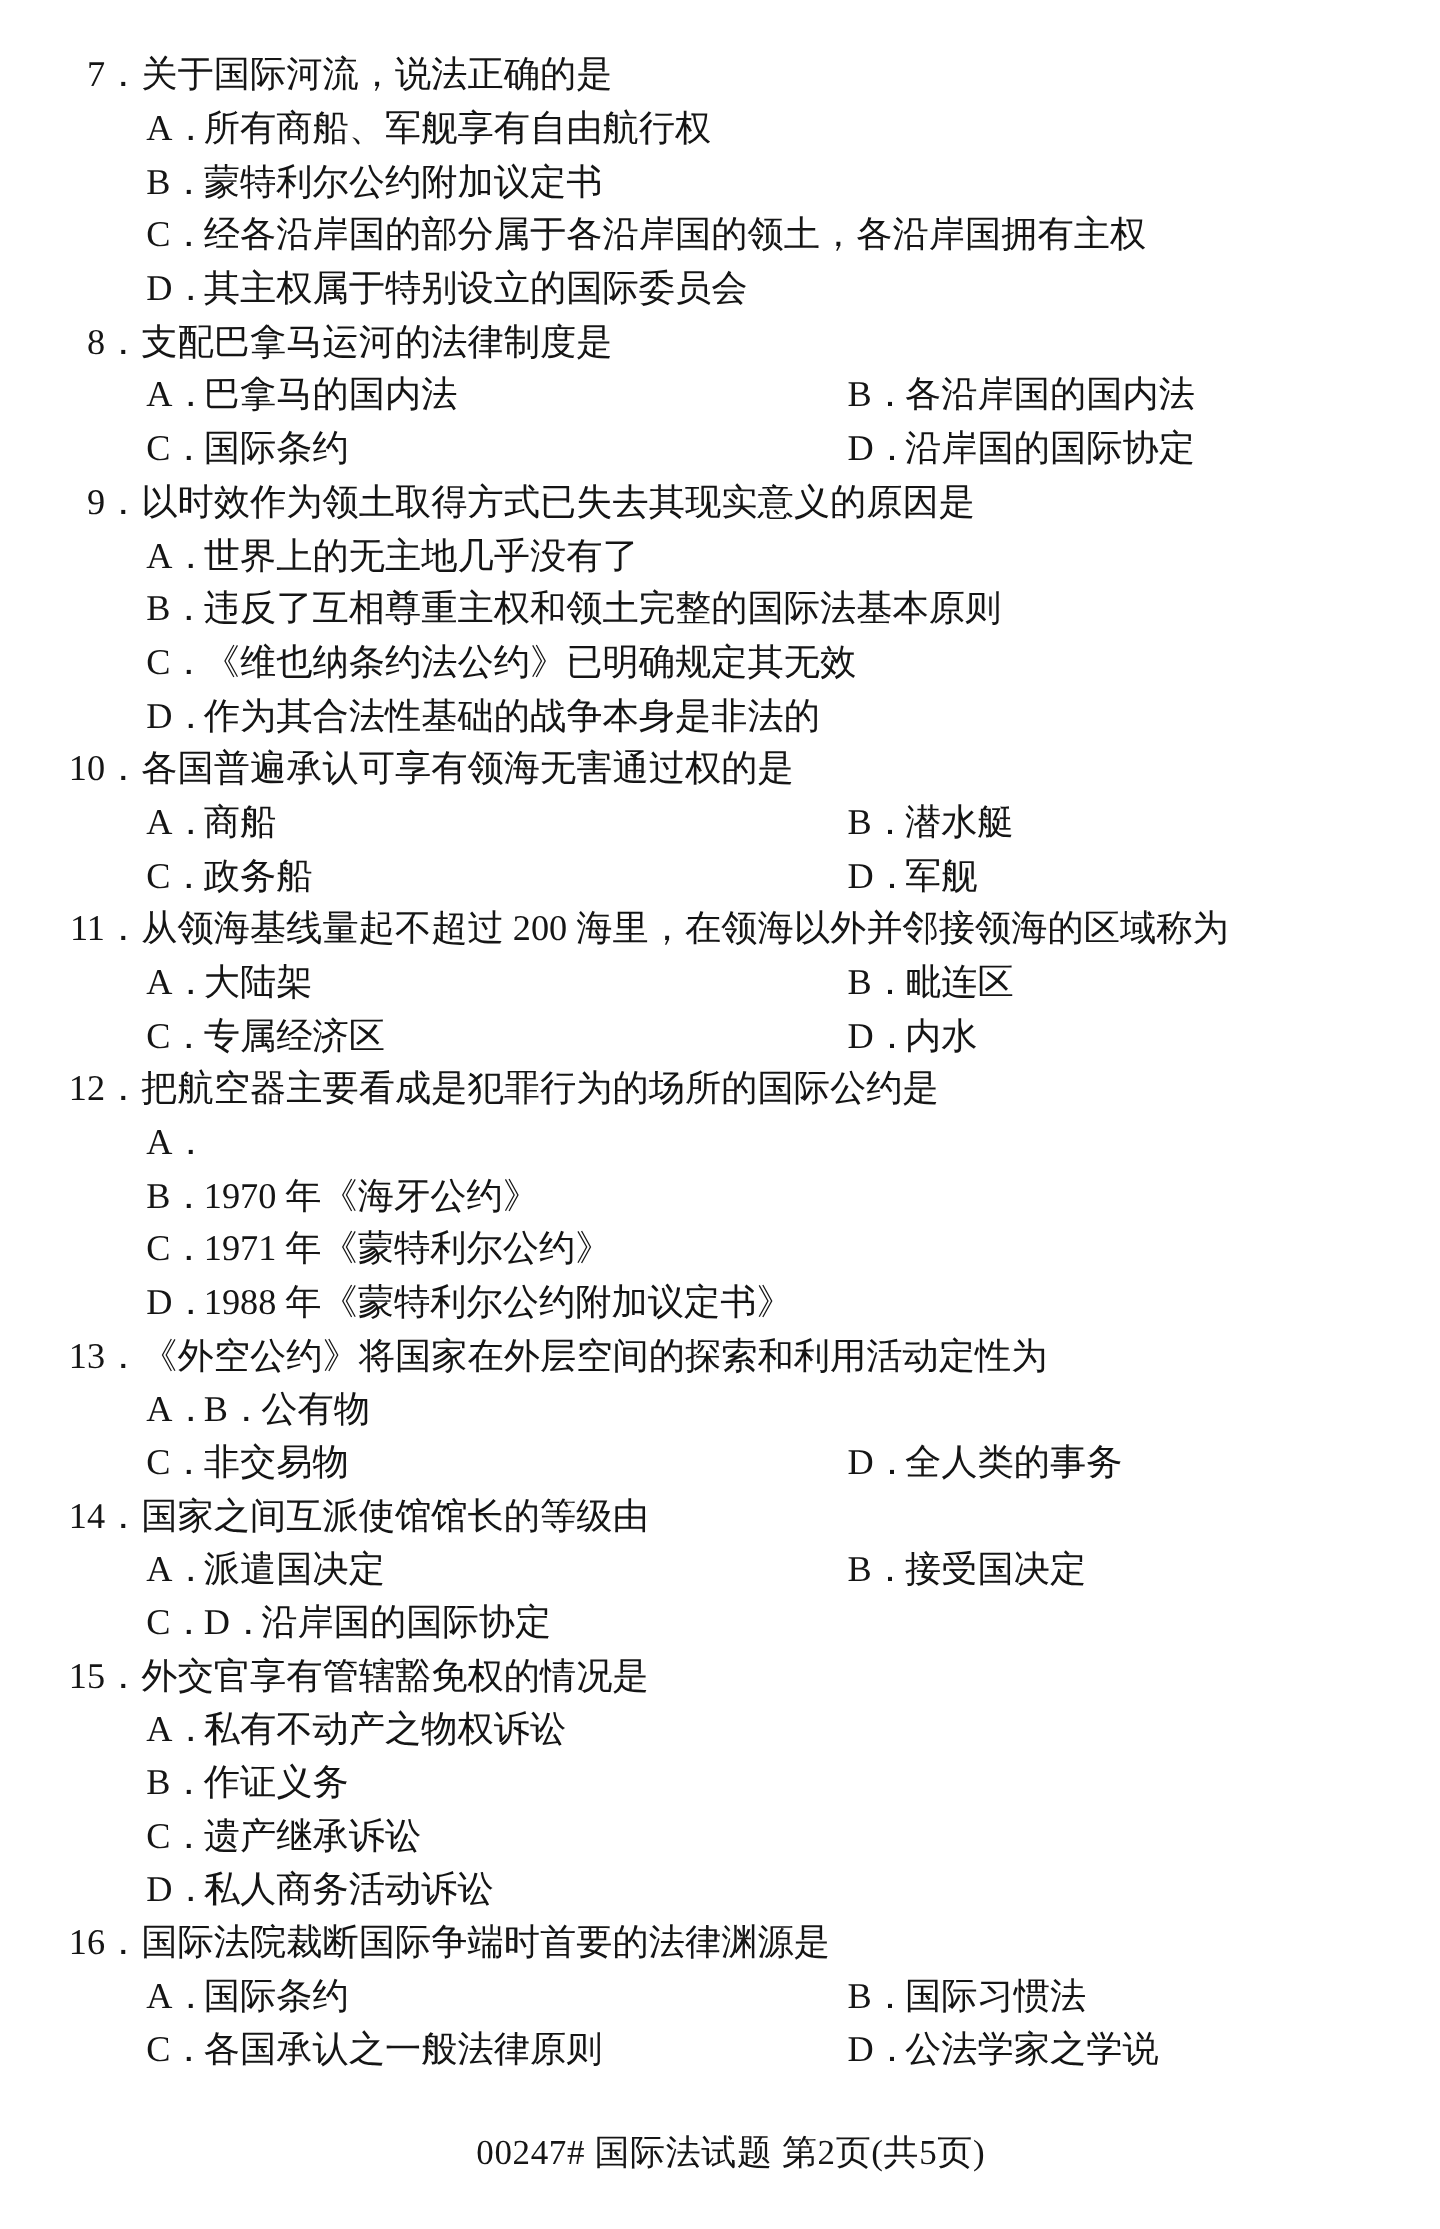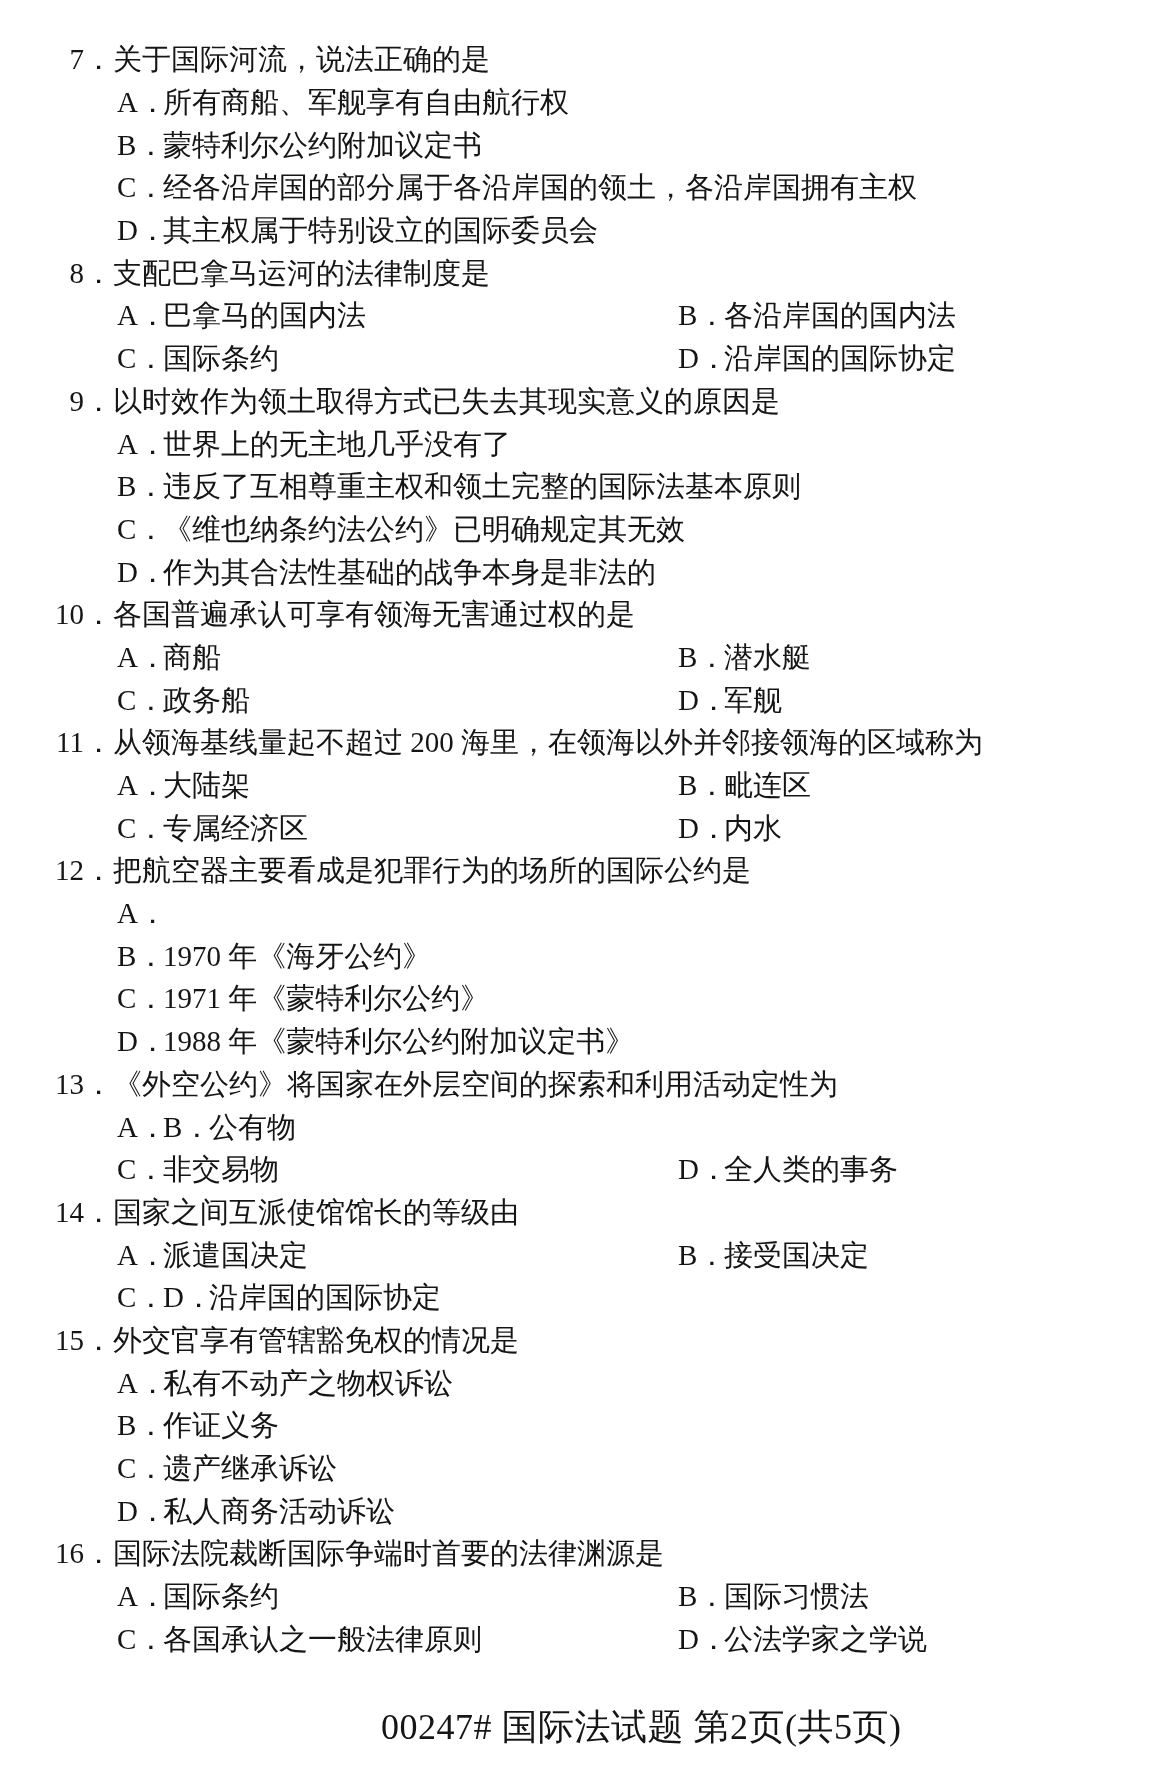--- a/index.html
+++ b/index.html
@@ -32,21 +32,21 @@
   }
   .qtext { flex: none; }
   .opt-line { padding-left: 117px; }
   .opt-letter { flex: none; width: 46px; }
   .opt-text-left { flex: none; width: 515px; }
   .opt-text { flex: none; }
   .footer {
     position: absolute;
     top: 1703px;
     left: 381px;
-    font-size: 36px;
+    font-size: 28px;
     letter-spacing: 0.5px;
   }
 </style>
 </head>
 <body>
 
 <div class="doc">
     <div class="line">
       <span class="qnum">7．</span>
       <span class="qtext">关于国际河流，说法正确的是</span>

